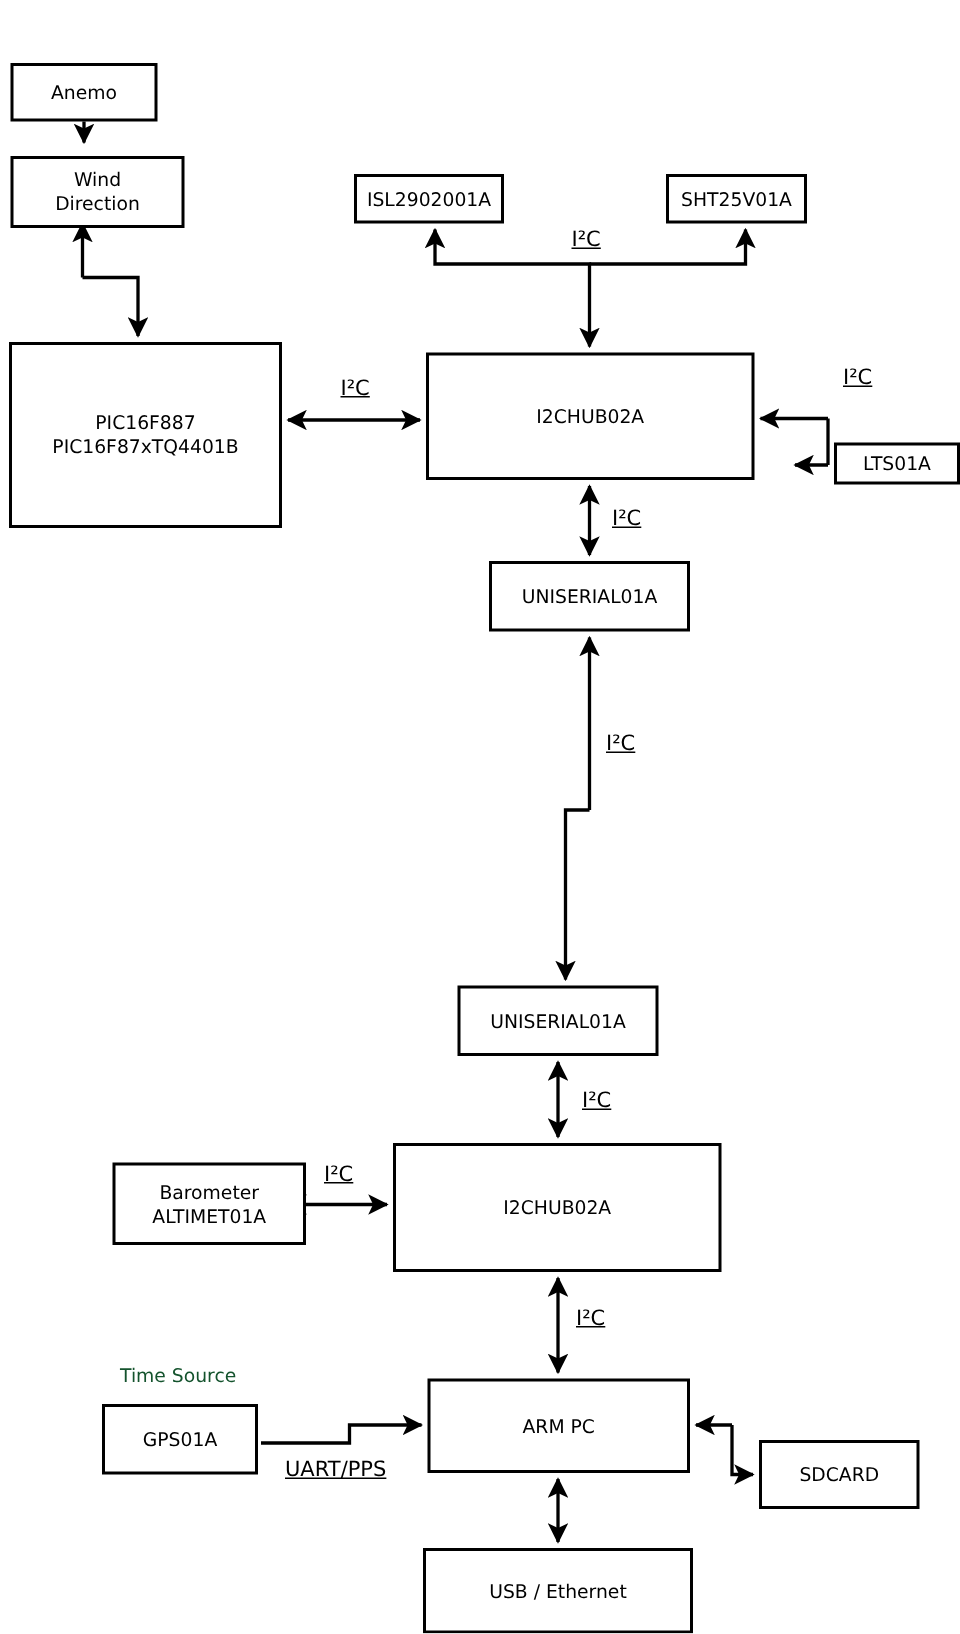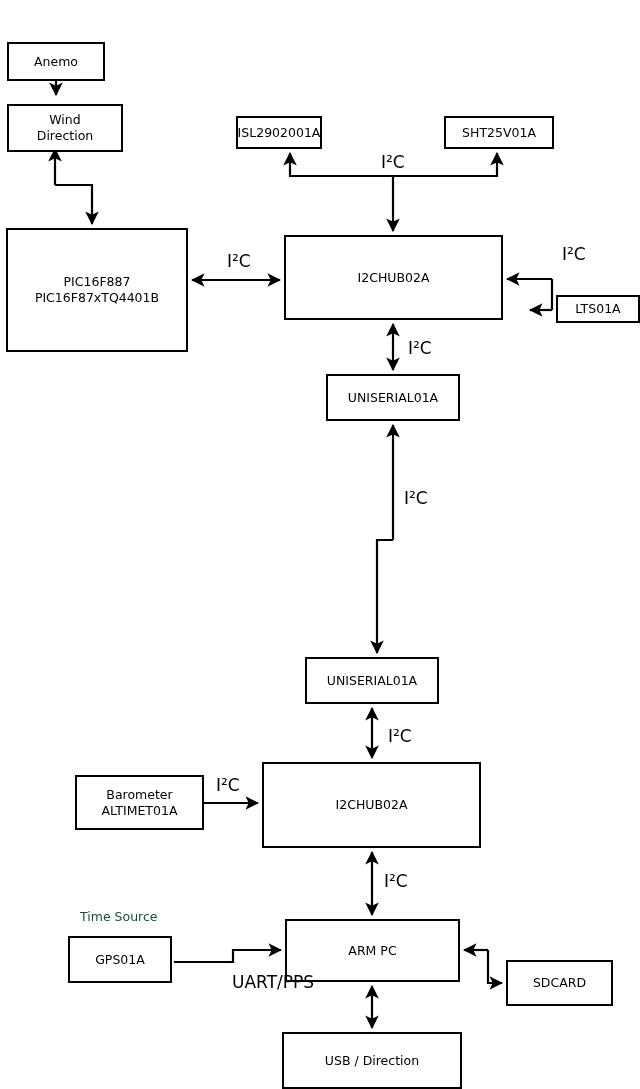--- a/index.html
+++ b/index.html
@@ -39,24 +39,25 @@
     z-index: 3;
   }
   .node-label {
     display: block;
     white-space: pre-line;
     padding: 0 4px;
   }
   .edge-label {
     position: absolute;
     color: #000000;
-    font-size: 17px;
+    font-size: 14px;
     white-space: nowrap;
     z-index: 4;
     background: transparent;
+    text-decoration: underline;
   }
   .free-label {
     position: absolute;
     color: #14532d;
     font-size: 12.5px;
     white-space: nowrap;
     z-index: 4;
   }
 </style>
 </head>
@@ -114,25 +115,25 @@
   <div class="node-box" style="left:7px; top:104px; width:116px; height:48px;">
     <span class="node-label">Wind
 Direction</span>
   </div>
 
   <div class="node-box" style="left:6px; top:228px; width:182px; height:124px;">
     <span class="node-label">PIC16F887
 PIC16F87xTQ4401B</span>
   </div>
 
-  <div class="node-box" style="left:236px; top:116px; width:86px; height:33px;text-align:center;">
+  <div class="node-box" style="left:236px; top:116px; width:100px; height:33px;text-align:center;">
     <span class="node-label">ISL2902001A</span>
   </div>
 
-  <div class="node-box" style="left:444px; top:116px; width:110px; height:33px;">
+  <div class="node-box" style="left:444px; top:116px; width:94px; height:33px;">
     <span class="node-label">SHT25V01A</span>
   </div>
 
   <div class="node-box" style="left:284px; top:235px; width:219px; height:85px;">
     <span class="node-label">I2CHUB02A</span>
   </div>
 
   <div class="node-box" style="left:556px; top:295px; width:84px; height:28px;">
     <span class="node-label">LTS01A</span>
   </div>
@@ -160,36 +161,36 @@
 
   <div class="node-box" style="left:285px; top:919px; width:175px; height:63px;">
     <span class="node-label">ARM PC</span>
   </div>
 
   <div class="node-box" style="left:506px; top:960px; width:107px; height:46px;">
     <span class="node-label">SDCARD</span>
   </div>
 
   <div class="node-box" style="left:282px; top:1032px; width:180px; height:57px;">
-    <span class="node-label">USB / Direction</span>
+    <span class="node-label">USB / Ethernet</span>
   </div>
 
   <span class="edge-label" style="left:381px; top:152px;">I²C</span>
 
   <span class="edge-label" style="left:227px; top:251px;">I²C</span>
 
   <span class="edge-label" style="left:562px; top:244px;">I²C</span>
 
   <span class="edge-label" style="left:408px; top:338px;">I²C</span>
 
   <span class="edge-label" style="left:404px; top:488px;">I²C</span>
 
   <span class="edge-label" style="left:388px; top:726px;">I²C</span>
 
   <span class="edge-label" style="left:216px; top:775px;">I²C</span>
 
   <span class="edge-label" style="left:384px; top:871px;">I²C</span>
 
-  <span class="edge-label" style="left:190px; top:972px;margin-left:42px;">UART/PPS</span>
+  <span class="edge-label" style="left:190px; top:972px;">UART/PPS</span>
 
   <span class="free-label" style="left:80px; top:909px;">Time Source</span>
 
 </div>
 
 </body></html>

